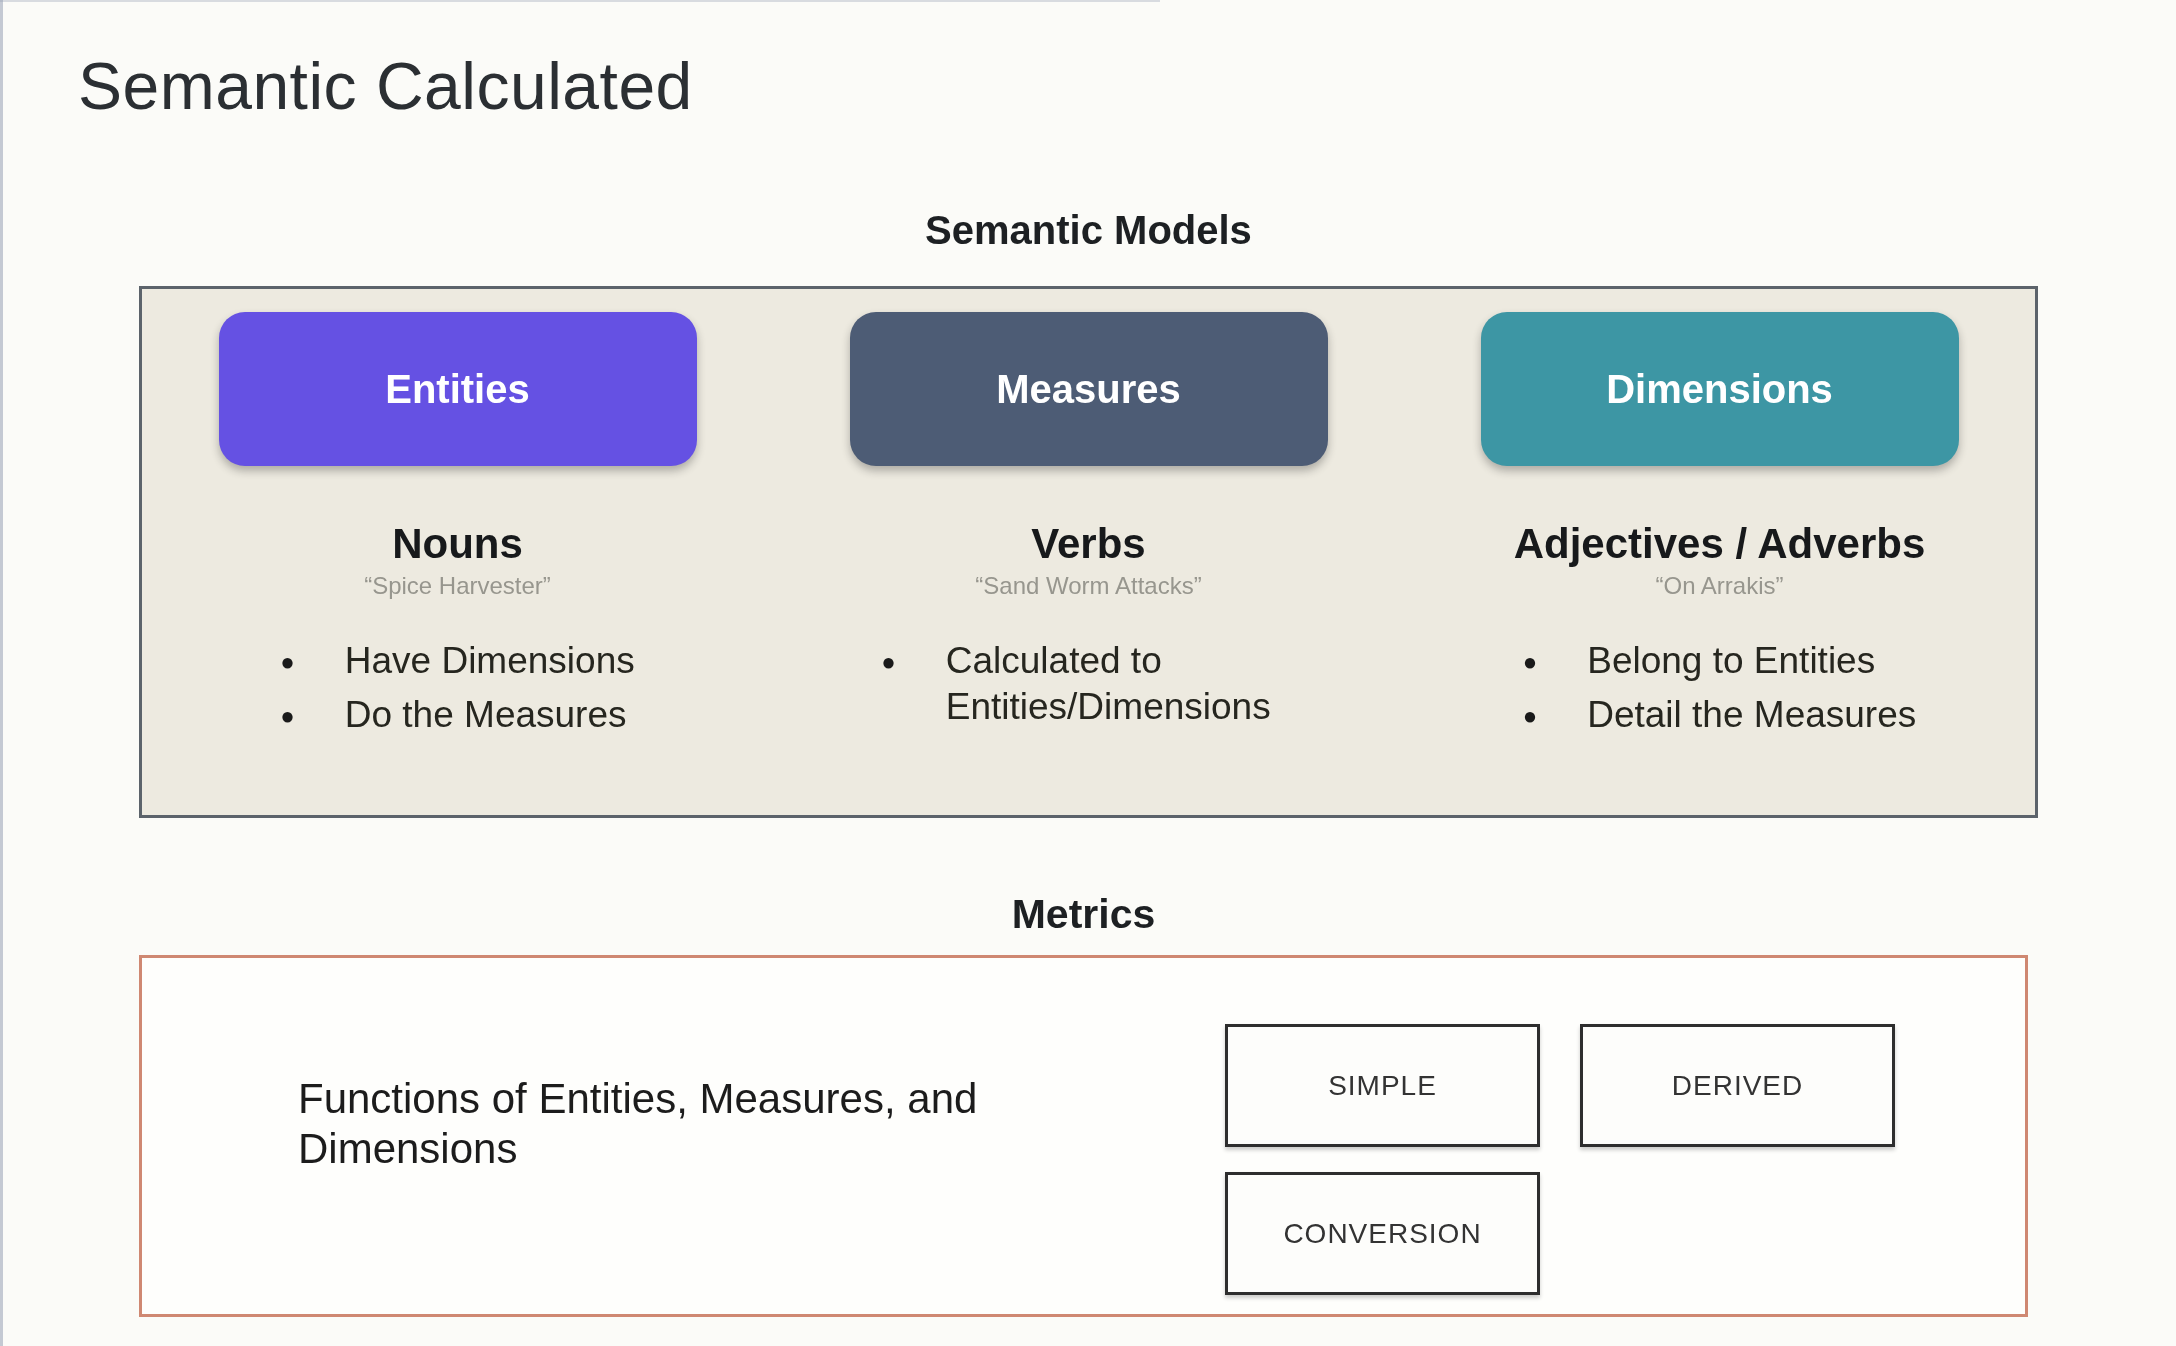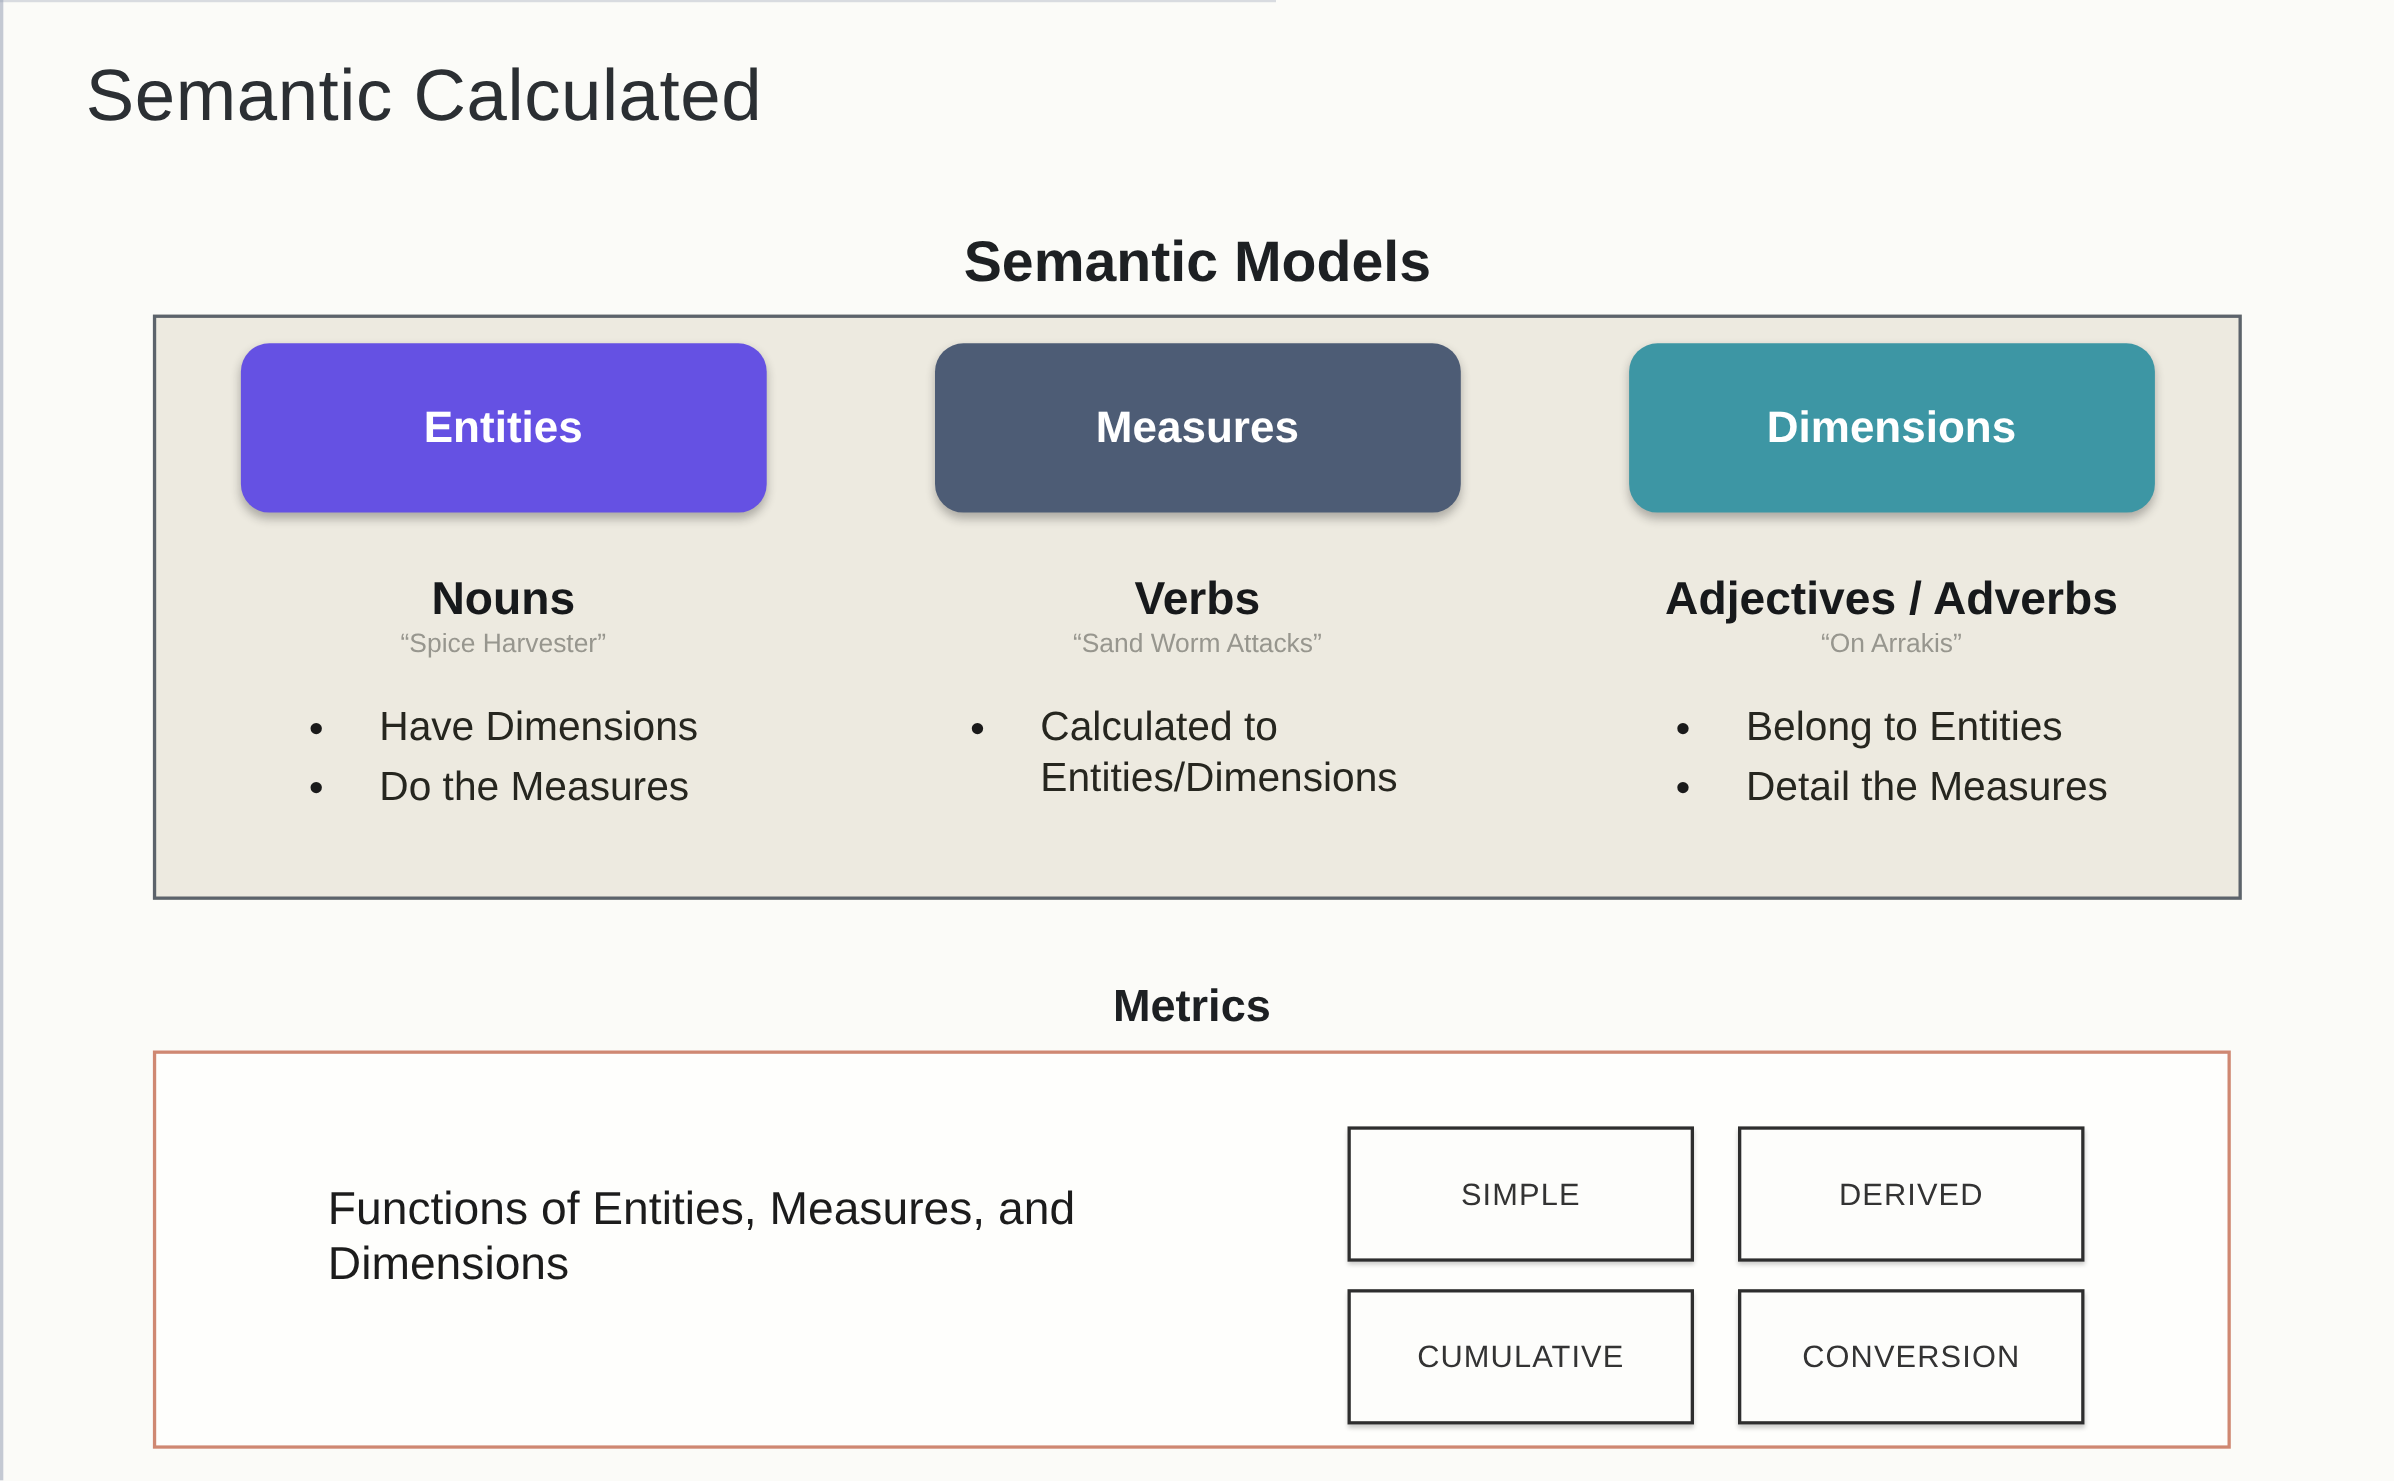--- a/index.html
+++ b/index.html
@@ -18,21 +18,21 @@
     position:absolute; left:0; top:0; width:1160px; height:2px;
     background:#98a0b4; opacity:.35;
   }
   .slide-title {
     position:absolute; left:78px; top:48px; margin:0;
     font-size:66px; font-weight:400; color:#2b2f33; letter-spacing:.5px;
   }
   .section-heading {
     position:absolute; text-align:center; font-weight:700; color:#1d2023;
   }
-  .models-heading { left:139px; top:208px; width:1899px; font-size:52px;text-align:center; }
+  .models-heading { left:139px; top:208px; width:1899px; font-size:40px;text-align:center; }
   .metrics-heading { left:139px; top:891px; width:1889px; font-size:41px; }
 
   .models-panel {
     position:absolute; left:139px; top:286px; width:1899px; height:532px;
     background:#edeae0; border:3px solid #5c636b; box-sizing:border-box;
     display:flex;
   }
   .model-col {
     flex:1; display:flex; flex-direction:column; align-items:center;
     padding-top:23px;
@@ -133,16 +133,15 @@
 
 </div>
 
 <div class="section-heading metrics-heading">Metrics</div>
 
 <div class="metrics-panel">
   <div class="metrics-desc">Functions of Entities, Measures, and Dimensions</div>
   <div class="metrics-grid">
     <div class="mbox">SIMPLE</div>
     <div class="mbox">DERIVED</div>
-    <div class="mbox">CUMULATIVE</div>
     <div class="mbox">CONVERSION</div>
   </div>
 </div>
 
 </body></html>

